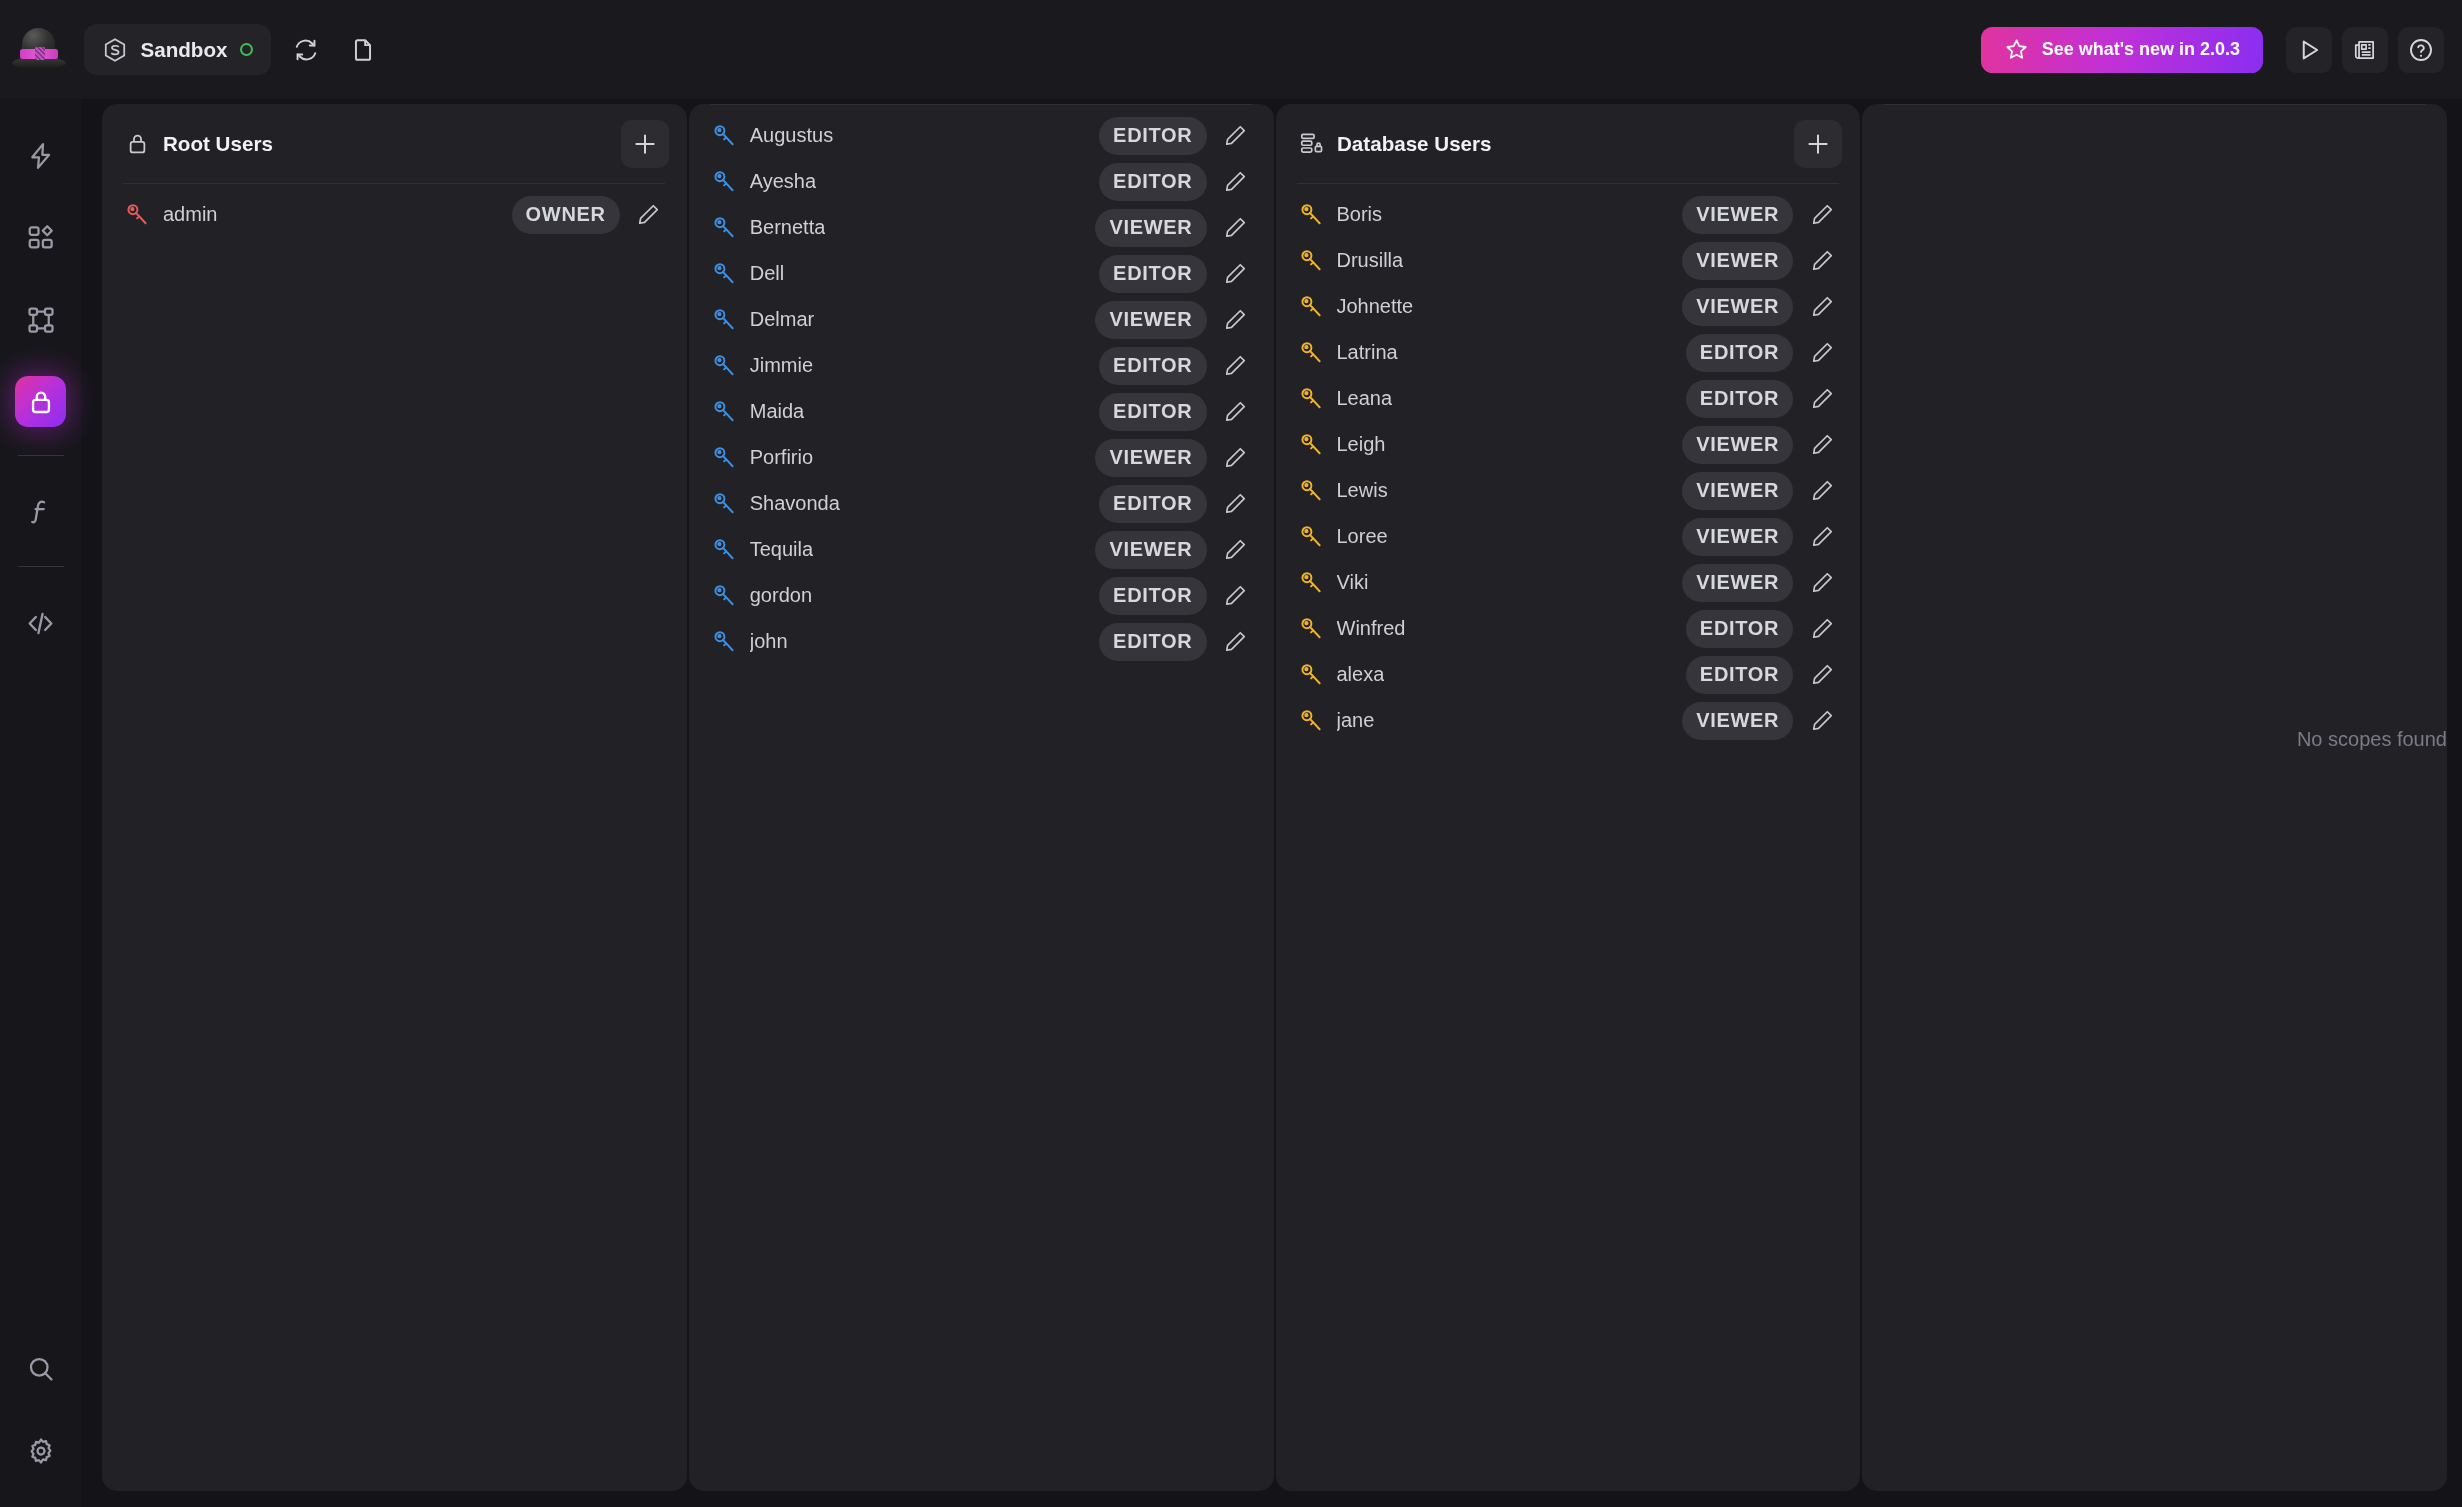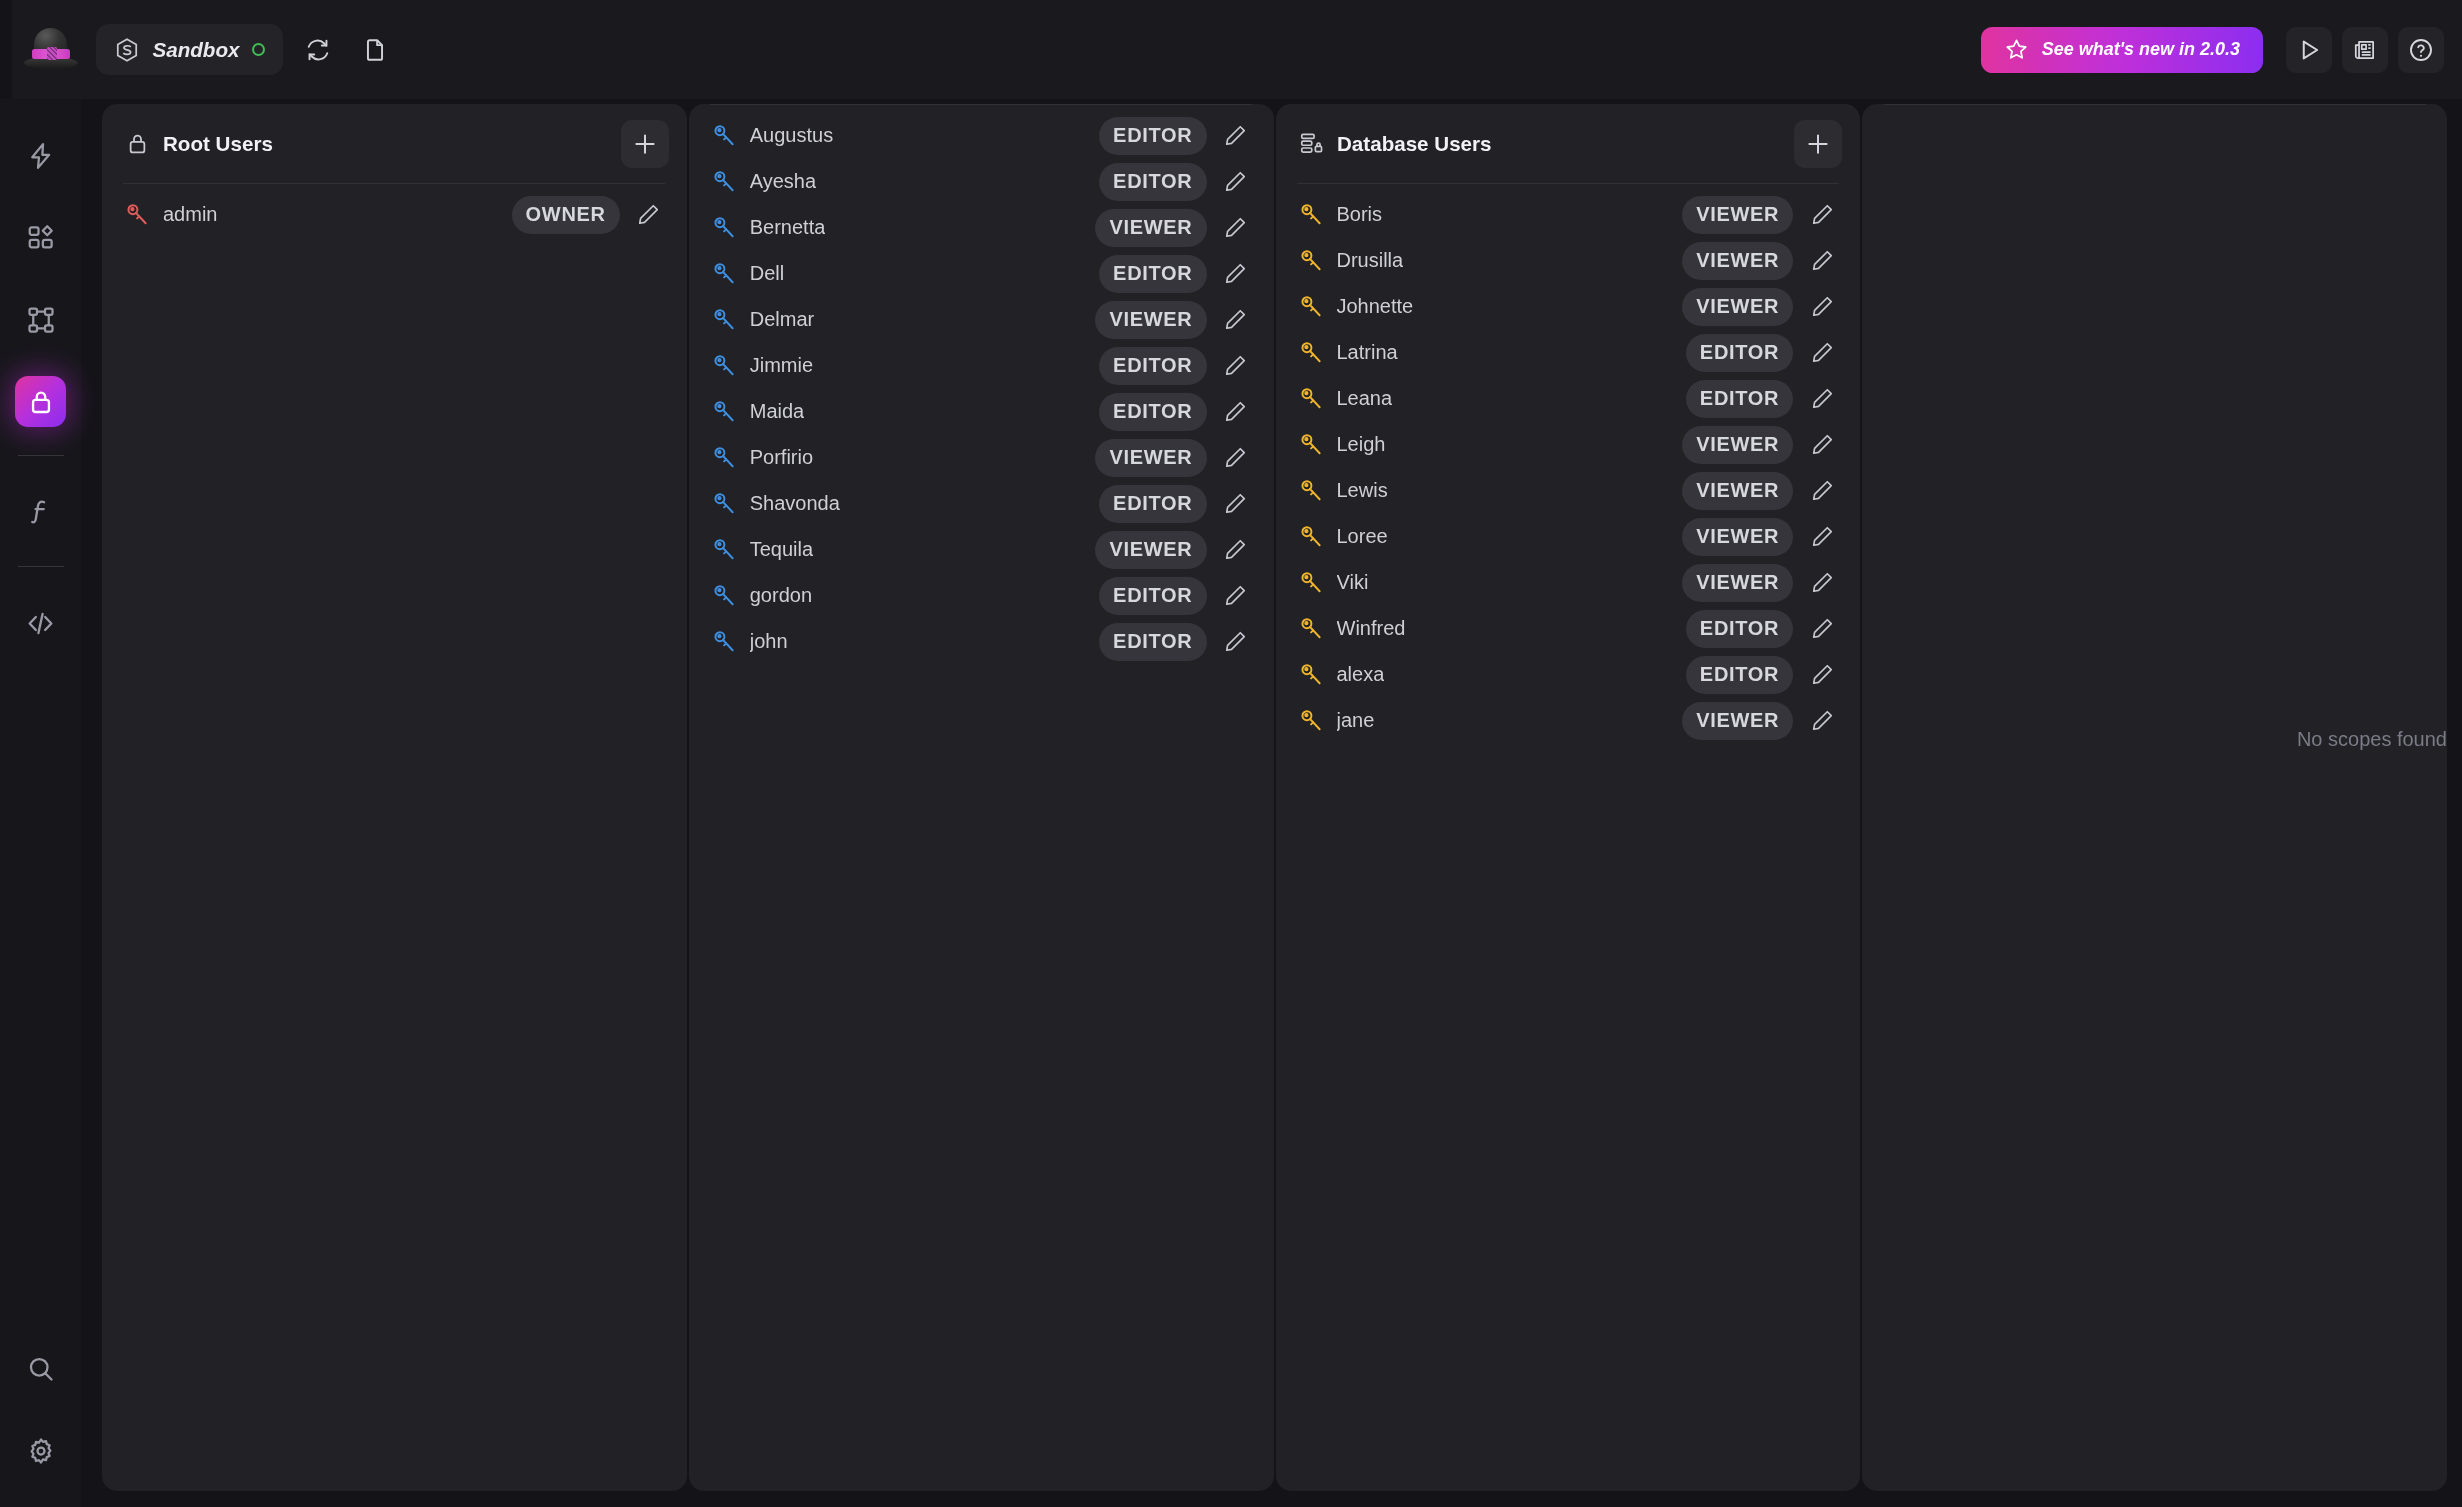--- a/index.html
+++ b/index.html
@@ -5,24 +5,23 @@
   * { box-sizing: border-box; margin: 0; padding: 0; }
   html, body {
     width: 2462px; height: 1507px;
     background: #141418;
     font-family: "Liberation Sans", sans-serif;
     overflow: hidden;
   }
 
   
   .topbar {
-    position: absolute; top: 0; left: 12px; right: 0; height: 99px;
+    position: absolute; top: 0; left: 0; right: 0; height: 99px;
     display: flex; align-items: center;
     background: #1a1a1e;
-    font-style: italic;
   }
   .hat {
     width: 54px; height: 49px; margin-left: 11.5px; margin-top: 3.3px;
     position: relative; flex: 0 0 auto;
   }
   .hat .crown {
     position: absolute; left: 10.7px; top: 1.6px; width: 33px; height: 31px;
     background: radial-gradient(circle at 35% 25%, #5a5a5a 0%, #333 45%, #1d1d1d 100%);
     border-radius: 16.5px 16.5px 5px 5px;
   }

